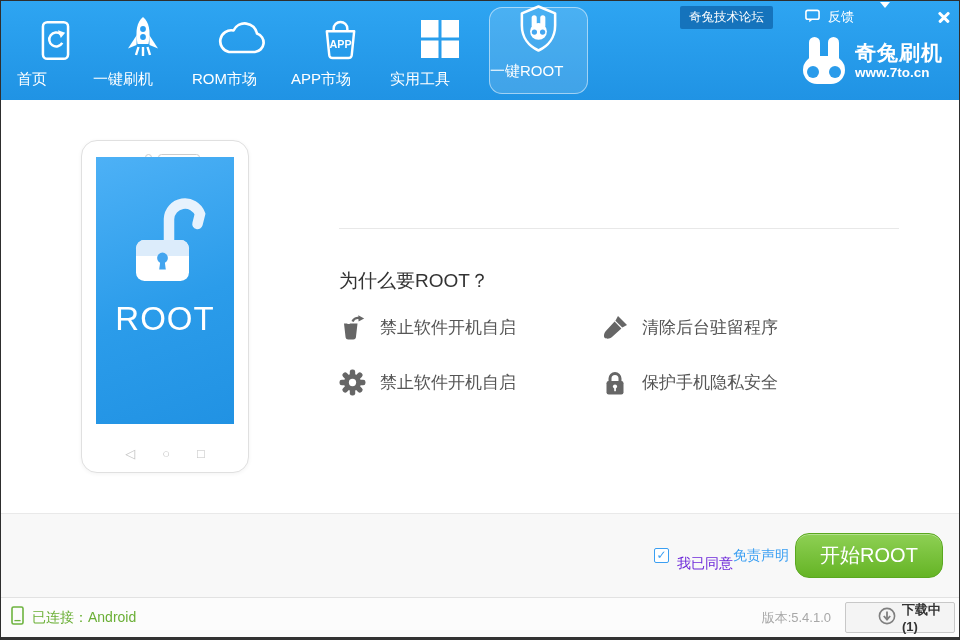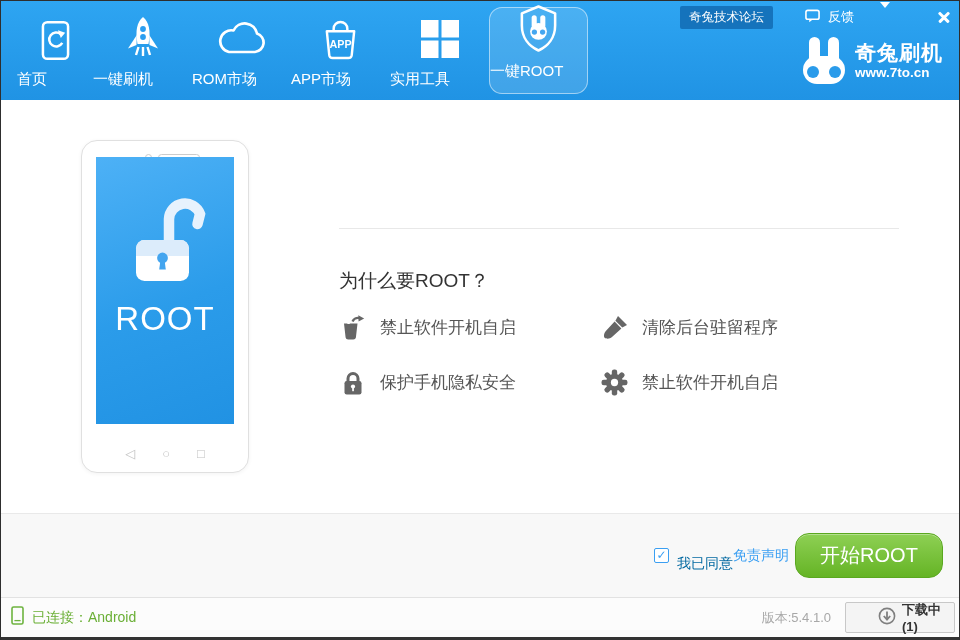--- a/index.html
+++ b/index.html
@@ -50,21 +50,21 @@
   .page-title { position:absolute; left:338px; top:83px; font-size:22px; font-weight:bold; color:#f88078; }
   .title-divider { position:absolute; left:338px; top:128px; width:560px; height:1px; background:#e8e8e8; }
   .why-root { position:absolute; left:338px; top:168px; font-size:19px; color:#333; }
   .features { position:absolute; left:338px; top:214px; display:grid; grid-template-columns:262px auto; row-gap:28px; }
   .feature { display:flex; align-items:center; gap:14px; color:#555; font-size:17px; }
   .feature .ficon { width:27px; height:27px; display:flex; align-items:center; justify-content:center; }
 
   
   .action-bar { height:84px; background:#f8f8f8; border-top:1px solid #e9e9e9; display:flex; align-items:center; justify-content:flex-end; padding-right:16px; }
   .checkbox { width:15px; height:15px; background:#fff; border:1px solid #3b9ff2; border-radius:2px; color:#3b9ff2; font-size:12px; font-weight:bold; line-height:13px; text-align:center; cursor:pointer; }
-  .agree-text { margin-left:8px; font-size:14px; color:#0369a1;margin-top:16px; }
+  .agree-text { margin-left:8px; font-size:14px; color:#6d28d9;margin-top:16px; }
   .disclaimer-link { font-size:14px; color:#3b9ff2; cursor:pointer; }
   .start-btn { margin-left:6px; width:148px; height:45px; background:linear-gradient(#8ed054,#65b425); border:1px solid #5aa81f; border-radius:14px; box-shadow:inset 0 1px 0 rgba(255,255,255,0.35); color:#fff; font-size:20px; display:flex; align-items:center; justify-content:center; cursor:pointer; }
 
   
   .status-bar { height:40px; background:#fcfcfc; border-top:1px solid #e2e2e2; display:flex; align-items:center; padding:0 4px 0 10px; }
   .conn-text { margin-left:8px; font-size:14px; color:#6aaf35; }
   .version-text { margin-left:auto; margin-right:14px; font-size:13px; color:#a8a8a8; }
   .download-btn { width:110px; height:31px; background:#f4f4f4; border:1px solid #c8c8c8; border-radius:2px; display:flex; align-items:center; justify-content:center; gap:6px; cursor:pointer;padding-left:32px; }
   .download-label { font-size:13px; font-weight:bold; color:#333; }
   .bottom-edge { height:3px; background:#333; }
@@ -226,43 +226,43 @@
         <span class="ficon">
           <svg width="26" height="26" viewBox="0 0 26 26" fill="#666">
               <path d="M16,1 L25,10 L20.3,12.6 L13.4,5.7 Z"></path>
               <path d="M12.6,6.6 L19.4,13.4 L10,22 C7.6,24.3 3.7,23.8 2.6,22.7 C1.5,21.6 1.8,17.6 4.3,15.4 Z"></path>
             </svg>
         </span>
         <span>清除后台驻留程序</span>
       </div>
       <div class="feature">
         <span class="ficon">
-          <svg width="26" height="26" viewBox="0 0 26 26">
-              <path d="M8,12 V8.6 a5,5 0 0 1 10,0 V12" fill="none" stroke="#666" stroke-width="3"></path>
-              <rect x="4.5" y="11" width="17" height="13.5" rx="2.2" fill="#666"></rect>
-              <circle cx="13" cy="16.5" r="2.1" fill="#fff"></circle>
-              <rect x="12.2" y="17.6" width="1.7" height="3.6" fill="#fff"></rect>
-            </svg>
-        </span>
-        <span>保护手机隐私安全</span>
-      </div>
-      <div class="feature">
-        <span class="ficon">
           <svg width="27" height="27" viewBox="0 0 26 26">
               <g fill="#666">
                 <rect x="10.4" y="0.5" width="5.2" height="25" rx="2.2"></rect>
                 <rect x="10.4" y="0.5" width="5.2" height="25" rx="2.2" transform="rotate(45 13 13)"></rect>
                 <rect x="10.4" y="0.5" width="5.2" height="25" rx="2.2" transform="rotate(90 13 13)"></rect>
                 <rect x="10.4" y="0.5" width="5.2" height="25" rx="2.2" transform="rotate(135 13 13)"></rect>
                 <circle cx="13" cy="13" r="8.2"></circle>
               </g>
               <circle cx="13" cy="13" r="3.5" fill="#fff"></circle>
             </svg>
         </span>
         <span>禁止软件开机自启</span>
+      </div>
+      <div class="feature">
+        <span class="ficon">
+          <svg width="26" height="26" viewBox="0 0 26 26">
+              <path d="M8,12 V8.6 a5,5 0 0 1 10,0 V12" fill="none" stroke="#666" stroke-width="3"></path>
+              <rect x="4.5" y="11" width="17" height="13.5" rx="2.2" fill="#666"></rect>
+              <circle cx="13" cy="16.5" r="2.1" fill="#fff"></circle>
+              <rect x="12.2" y="17.6" width="1.7" height="3.6" fill="#fff"></rect>
+            </svg>
+        </span>
+        <span>保护手机隐私安全</span>
       </div>
     </div>
   </div>
 
   <div class="action-bar">
     <span class="checkbox">✓</span>
     <span class="agree-text">我已同意</span>
     <span class="disclaimer-link">免责声明</span>
     <div class="start-btn">开始ROOT</div>
   </div>

